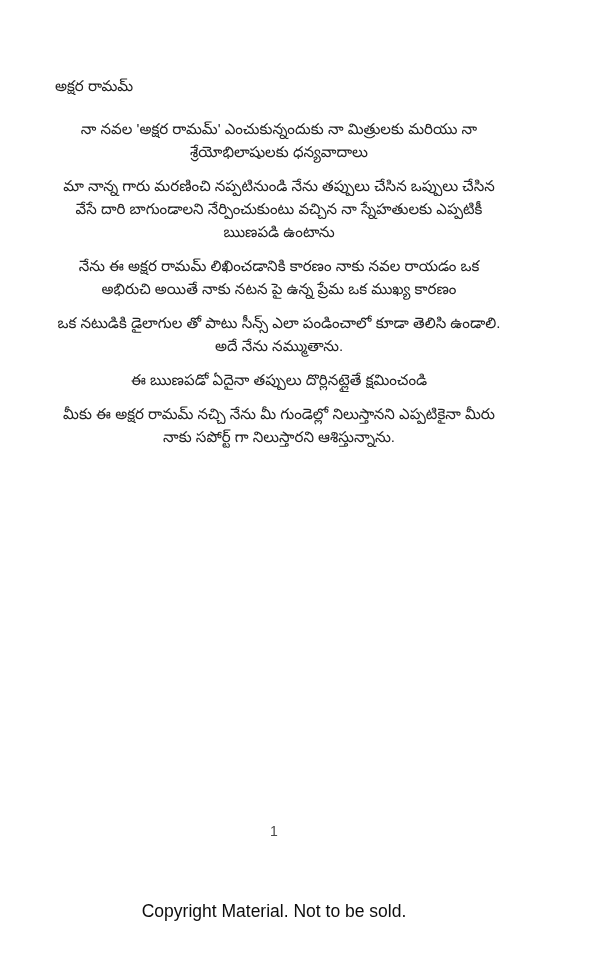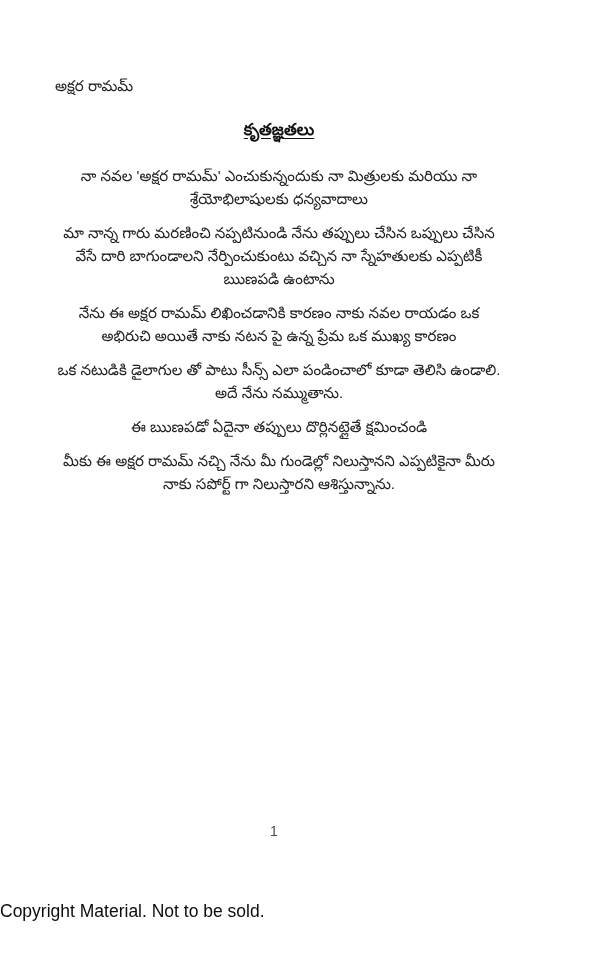--- a/index.html
+++ b/index.html
@@ -54,35 +54,33 @@
     width: 100%;
     text-align: center;
     font-size: 14px;
     color: #4a4a4a;
   }
   .copyright-footer {
     position: absolute;
     top: 901px;
     left: 0;
     width: 100%;
+    text-align: center;
     font-size: 17.5px;
     color: #0d0d0d;
   }
 </style>
 </head>
 <body>
 
 <div class="page">
   <div class="content">
 
     <div class="running-header">అక్షర రామమ్</div>
 
-    <div class="chapter-heading">
-      <span>కృతజ్ఞతలు</span>
-    </div>
 
     <div class="body-text">
       <p>నా నవల 'అక్షర రామమ్' ఎంచుకున్నందుకు నా మిత్రులకు మరియు నా శ్రేయోభిలాషులకు ధన్యవాదాలు</p>
       <p>మా నాన్న గారు మరణించి నప్పటినుండి నేను తప్పులు చేసిన ఒప్పులు చేసిన వేసే దారి బాగుండాలని నేర్పించుకుంటు వచ్చిన నా స్నేహతులకు  ఎప్పటికీ  ఋణపడి ఉంటాను</p>
       <p>నేను ఈ అక్షర రామమ్ లిఖించడానికి కారణం నాకు నవల రాయడం ఒక అభిరుచి అయితే నాకు నటన పై ఉన్న ప్రేమ ఒక ముఖ్య కారణం</p>
       <p>ఒక నటుడికి డైలాగుల తో పాటు సీన్స్ ఎలా పండించాలో కూడా తెలిసి ఉండాలి. అదే నేను నమ్ముతాను.</p>
       <p>ఈ ఋణపడో ఏదైనా తప్పులు దొర్లినట్లైతే క్షమించండి</p>
       <p>మీకు ఈ అక్షర రామమ్ నచ్చి నేను మీ గుండెల్లో నిలుస్తానని ఎప్పటికైనా మీరు నాకు సపోర్ట్ గా నిలుస్తారని ఆశిస్తున్నాను.</p>
     </div>
 

